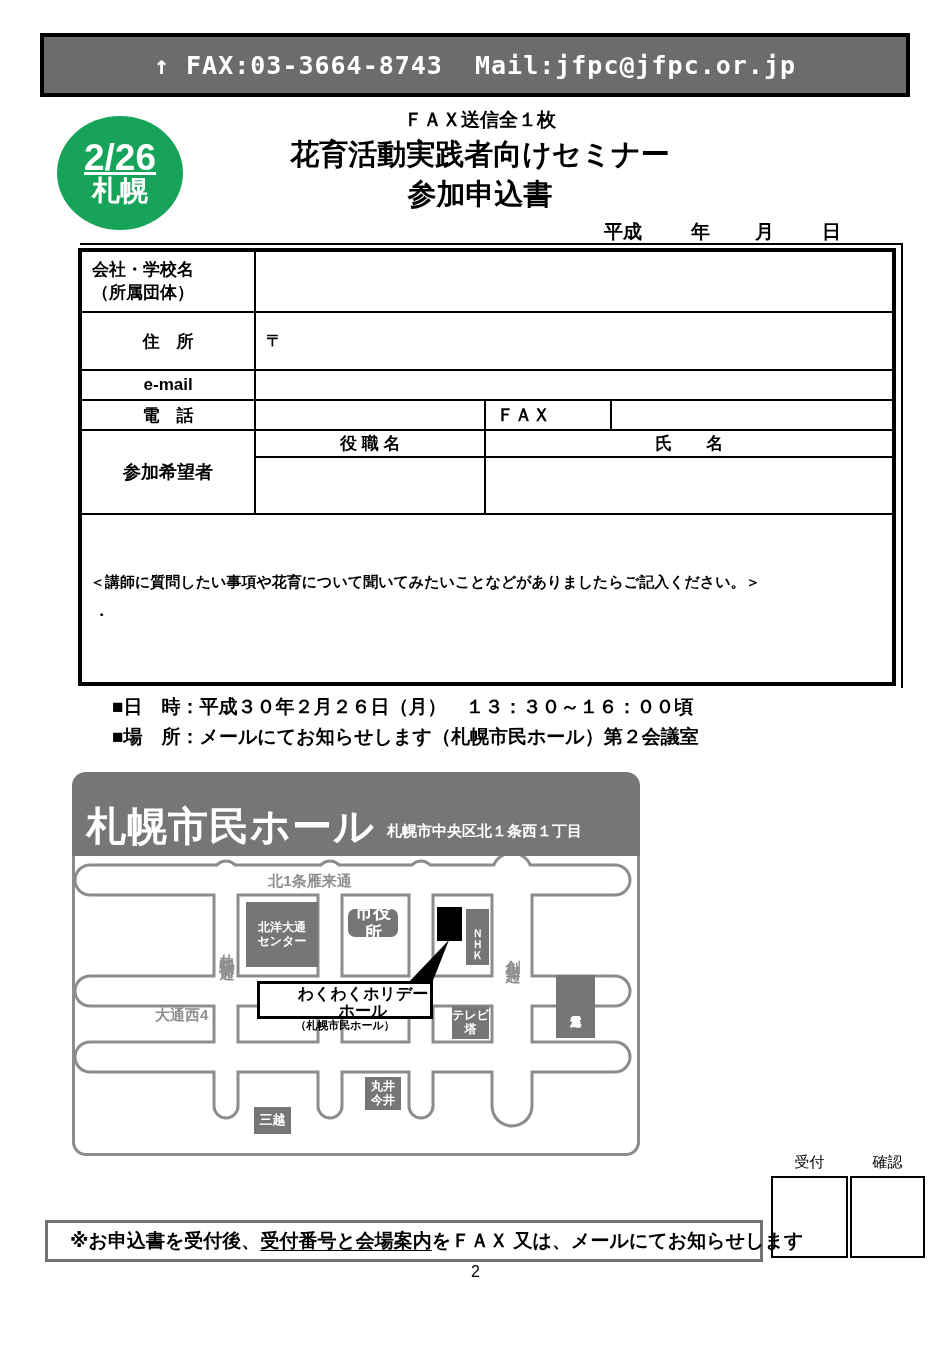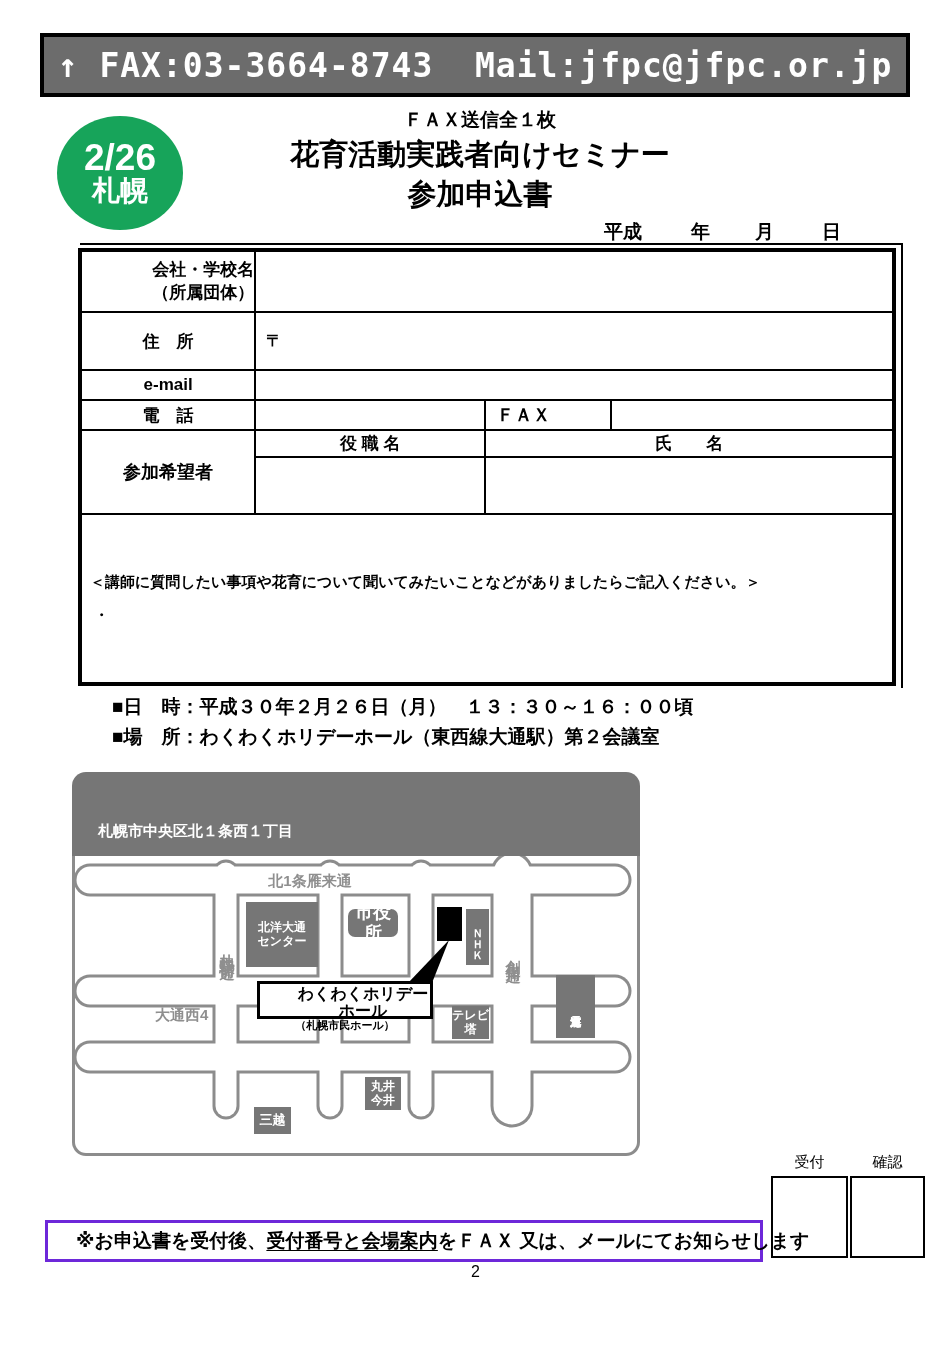--- a/index.html
+++ b/index.html
@@ -4,26 +4,26 @@
 <style>
   * { margin:0; padding:0; box-sizing:border-box; }
   html,body { background:#ffffff; }
   body { font-family:"Liberation Sans","DejaVu Sans",sans-serif; color:#000; }
   #page { position:relative; width:951px; height:1345px; background:#fff; overflow:hidden; }
 
   
   .banner { position:absolute; left:40px; top:33px; width:870px; height:64px;
     background:#6c6c6c; border:4px solid #000; display:flex; align-items:center; justify-content:center; }
   .banner span { color:#fff; font-family:"DejaVu Sans Mono",monospace; font-weight:bold;
-    font-size:33px; letter-spacing:1px; white-space:pre; }
+    font-size:25px; letter-spacing:1px; white-space:pre; }
 
   
   .badge { position:absolute; left:57px; top:116px; width:126px; height:114px; border-radius:50%;
     background:#17a45a; display:flex; flex-direction:column; align-items:center; justify-content:center; }
-  .badge .d { color:#fff; font-weight:bold; font-size:37px; line-height:1.0; }
+  .badge .d { color:#fff; font-weight:bold; font-size:37px; line-height:1.0;text-decoration:underline; }
   .badge .c { color:#fff; font-weight:bold; font-size:28px; line-height:1.1; }
 
   
   .titleblock { position:absolute; left:210px; top:107px; width:540px; text-align:center; }
   .titleblock .t1 { font-size:19px; font-weight:bold; }
   .titleblock .t2 { font-size:29px; font-weight:bold; margin-top:2px; }
   .titleblock .t3 { font-size:29px; font-weight:bold; }
 
   
   .dateline span { position:absolute; top:219px; font-size:19px; font-weight:bold; }
@@ -33,21 +33,21 @@
   .dl-day   { left:822px; }
 
   
   .thin-top   { position:absolute; left:80px; top:243px; width:823px; height:0; border-top:2px solid #000; }
   .thin-right { position:absolute; left:901px; top:243px; width:0; height:445px; border-right:2px solid #000; }
 
   
   table.form { position:absolute; left:78px; top:248px; width:818px;
     border-collapse:collapse; table-layout:fixed; border:4px solid #000; }
   table.form td { border:2px solid #000; vertical-align:middle; }
-  td.lbl { font-weight:bold; font-size:17px;text-align:right; }
+  td.lbl { font-weight:bold; font-size:17px; }
   td.cc  { text-align:center; }
   td.leftpad { padding-left:10px; }
   td.toppad { vertical-align:top; padding:5px 10px; font-size:16px; font-weight:bold; }
   td.hdr { font-weight:bold; font-size:17px; text-align:center; }
   td.faxl { font-weight:bold; font-size:18px; padding-left:10px; }
   td.qcell { vertical-align:top; padding:22px 8px; font-weight:bold; font-size:15px; }
   td.qcell .bullet { margin-top:14px; padding-left:4px; font-size:15px; }
   .lbl2line { line-height:1.35; }
 
   
@@ -85,22 +85,22 @@
   .access .a-sub   { margin-top:11px; font-size:21px; font-weight:bold; }
   .access .a-sd    { margin-top:9px;  font-size:15px; }
   .access .a-more  { margin-top:27px; font-size:16px; }
   .access .a-url   { margin-top:2px; font-size:17px; line-height:1.45; word-break:break-all; }
 
   
   .stamp-label { position:absolute; top:1153px; text-align:center; font-size:15px; }
   .stamp-box   { position:absolute; top:1176px; height:82px; border:2px solid #000; background:#fff; }
 
   
-  .note { position:absolute; left:45px; top:1220px; width:718px; height:42px; border:3px solid #6d28d9;
-    display:flex; align-items:center; padding-left:28px; font-size:19px; font-weight:bold; white-space:pre; }
+  .note { position:absolute; left:45px; top:1220px; width:718px; height:42px; border:3px solid #737373;
+    display:flex; align-items:center; padding-left:22px; font-size:19px; font-weight:bold; white-space:pre; }
   .note .ul { text-decoration:underline; text-underline-offset:3px; }
 
   .pagenum { position:absolute; left:0; top:1263px; width:951px; text-align:center; font-size:16px; }
 </style>
 </head>
 <body>
 
 <div id="page">
 
   <div class="banner">
@@ -172,24 +172,25 @@
       <td colspan="4" class="qcell">
         <div>＜講師に質問したい事項や花育について聞いてみたいことなどがありましたらご記入ください。＞</div>
         <div class="bullet">・</div>
       </td>
     </tr>
   </tbody>
     </table>
 
   <div class="eventblock">
     <div>■日　時：平成３０年２月２６日（月）　１３：３０～１６：００頃</div>
-    <div>■場　所：わくわくホリデーホール（東西線大通駅）第２会議室</div>
+    <div>■場　所：メールにてお知らせします（札幌市民ホール）第２会議室</div>
   </div>
 
   <div class="map-header">
+    <span class="mtitle">札幌市民ホール</span>
     <span class="maddr">札幌市中央区北１条西１丁目</span>
   </div>
 
   <div class="map-body">
     <svg width="562" height="297" viewBox="0 0 562 297">
 
       <g stroke="#8c8c8c" fill="none" stroke-linecap="round">
         <path d="M15 24 H540" stroke-width="33"></path>
         <path d="M15 135 H540" stroke-width="33"></path>
         <path d="M15 201 H540" stroke-width="33"></path>

